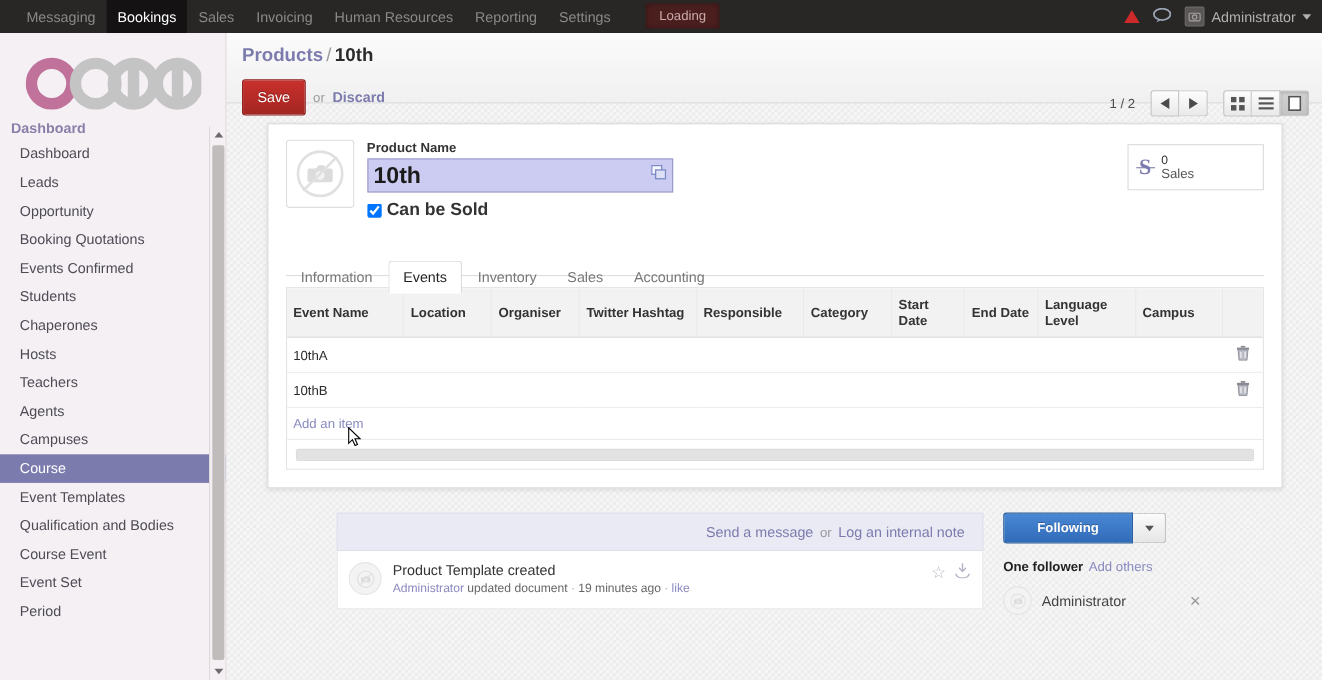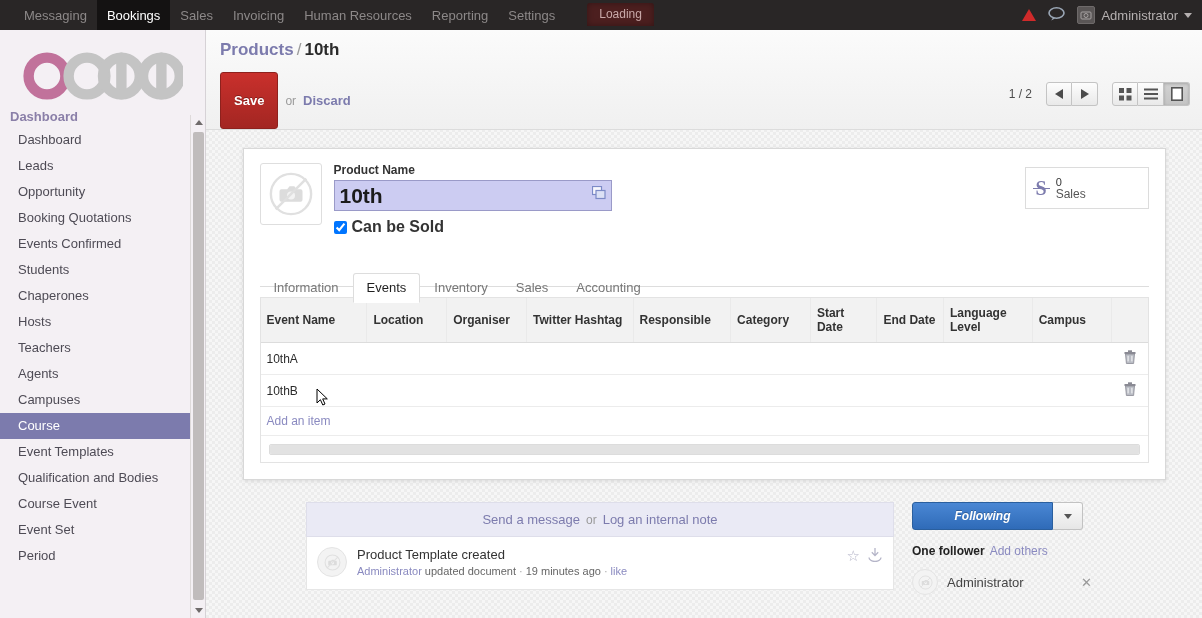--- a/index.html
+++ b/index.html
@@ -112,32 +112,32 @@
       linear-gradient(45deg, #ececec 25%, transparent 25%, transparent 75%, #ececec 75%);
     background-size: 6px 6px;
     background-position: 0 0, 3px 3px;
     overflow: hidden;
   }
   .control-panel {
     background: linear-gradient(to bottom, #fbfbfb 0%, #f0f0f0 100%);
     border-bottom: 1px solid #dcdcdc;
     padding: 10px 14px 12px;
     position: relative;
-    height: 100px;
+    height: 64px;
   }
   .breadcrumb { font-size: 17px; font-weight: bold; margin-bottom: 12px; }
   .bc-link { color: #7c7bad; cursor: pointer; }
   .bc-sep { color: #9b9b9b; font-weight: normal; margin: 0 3px; }
   .bc-current { color: #2b2b2b; }
   .btn-row { display: flex; align-items: center; gap: 7px; }
   .btn-save {
     background: linear-gradient(to bottom, #c9302c 0%, #a32622 100%);
     border: 1px solid #8e211d;
-    color: #fff; font-weight: bold; font-size: 13px;
-    padding: 20px 13px; border-radius: 3px; cursor: pointer;
+    color: #fff; font-weight: normal; font-size: 13px;
+    padding: 8px 13px; border-radius: 3px; cursor: pointer;
     text-shadow: 0 -1px 0 rgba(0,0,0,.3);
   }
   .or-text { color: #9b9b9b; font-size: 12px; }
   .discard-link { color: #7c7bad; font-weight: bold; font-size: 13px; cursor: pointer; }
   .cp-right {
     position: absolute; right: 12px; top: 52px;
     display: flex; align-items: center; gap: 14px;
   }
   .pager-count { color: #4d4d4d; font-size: 12px; }
   .btn-group { display: flex; }
@@ -252,21 +252,21 @@
   .hscroll-thumb {
     position: absolute; left: 0; top: 0; height: 9px; width: 100%;
     background: #e2e2e2; border-radius: 2px; cursor: pointer;
   }
 
   
   .chatter { width: 796px; margin: 22px auto 0; display: flex; gap: 18px; }
   .chatter-left { width: 588px; }
   .compose {
     background: #eaeaf5; border: 1px solid #dedeea;
-    text-align: center; padding: 9px 6px; font-size: 13px;
+    text-align: right; padding: 9px 16px; font-size: 13px;
   }
   .compose a { color: #7c7bad; cursor: pointer; }
   .compose .or { color: #9a9a9a; margin: 0 6px; font-size: 12px; }
   .msg {
     background: #fff; border: 1px solid #e6e6e6; border-top: none;
     display: flex; align-items: flex-start; padding: 10px 10px 12px; gap: 10px;
     position: relative;
   }
   .msg-avatar {
     width: 30px; height: 30px; border-radius: 50%; background: #f3f3f3;
@@ -279,22 +279,22 @@
   .msg-meta { font-size: 11px; color: #666; }
   .msg-meta a { color: #8a8ac0; cursor: pointer; }
   .msg-meta .dot { color: #aaa; margin: 0 3px; }
   .msg-actions { display: flex; gap: 7px; align-items: center; }
   .msg-actions span { cursor: pointer; color: #b5b5c8; font-size: 15px; line-height: 1; }
   .chatter-right { width: 180px; }
   .follow-row { display: flex; }
   .btn-following {
     background: linear-gradient(to bottom, #4a87d4 0%, #2f6bb8 100%);
     border: 1px solid #2a5f9e; color: #fff; font-weight: bold; font-size: 12px;
-    padding: 6px 0; width: 141px; text-align: center; cursor: pointer;
-    border-radius: 3px 0 0 3px; text-shadow: 0 -1px 0 rgba(0,0,0,.25); font-style: italic;
+    padding: 6px 0; width: 118px; text-align: center; cursor: pointer;
+    border-radius: 3px 0 0 3px; text-shadow: 0 -1px 0 rgba(0,0,0,.25);
   }
   .btn-following-caret {
     background: linear-gradient(to bottom, #fbfbfb 0%, #e6e6e6 100%);
     border: 1px solid #c2c2c2; border-left: none; width: 30px;
     display: flex; align-items: center; justify-content: center;
     cursor: pointer; border-radius: 0 3px 3px 0;
   }
   .btn-following-caret i {
     width: 0; height: 0; border-left: 4px solid transparent;
     border-right: 4px solid transparent; border-top: 5px solid #555;

